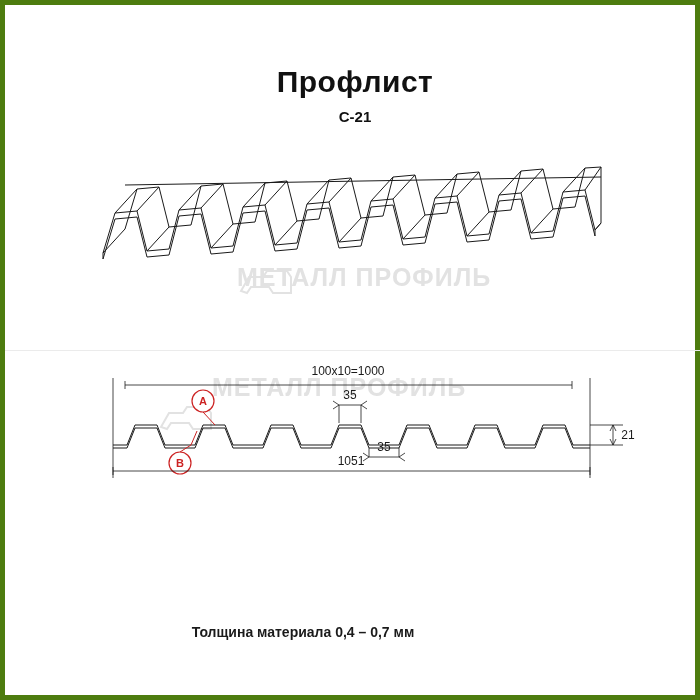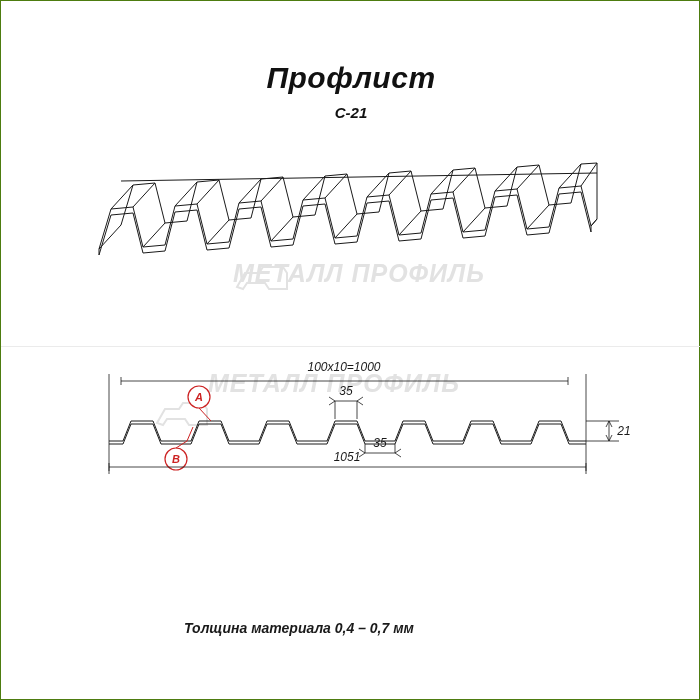--- a/index.html
+++ b/index.html
@@ -13,22 +13,21 @@
     font-family: "Liberation Sans", sans-serif;
     color: #1a1a1a;
     position: relative;
     overflow: hidden;
   }
   .page {
     position: relative;
     width: 700px;
     height: 700px;
     box-sizing: border-box;
-    border: 1px solid #4d7c0f;
-    font-style: italic;
+    border: 5px solid #4d7c0f;
   }
   .title {
     position: absolute;
     top: 60px;
     left: 0;
     width: 700px;
     text-align: center;
     font-size: 30px;
     font-weight: bold;
     letter-spacing: 0.5px;

